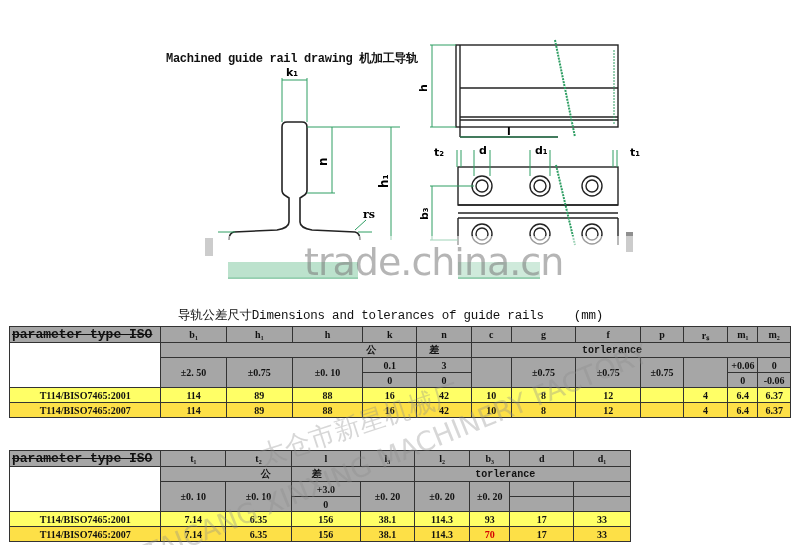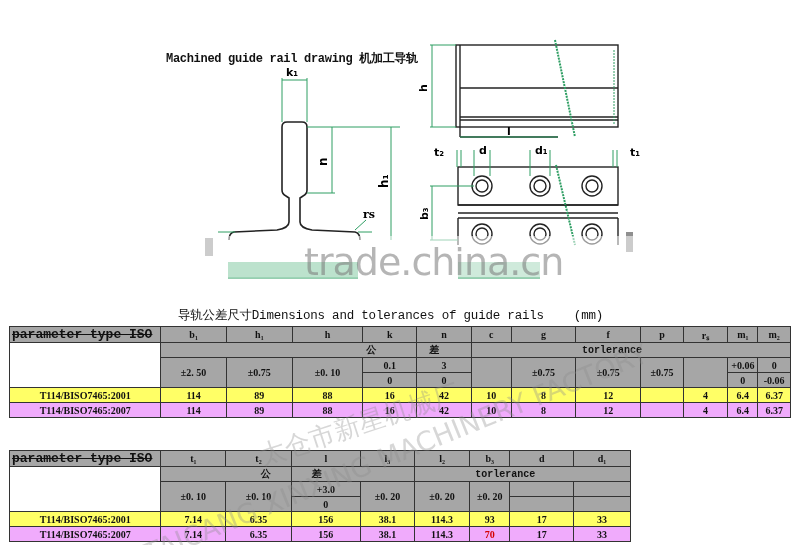--- a/index.html
+++ b/index.html
@@ -8,21 +8,21 @@
   .drawing { position: absolute; left: 0; top: 0; }
   .watermark-trade { position: absolute; left: 288px; top: 240px; font-family: "DejaVu Sans", sans-serif; font-size: 38px; color: rgba(120,120,120,0.55); letter-spacing: -1px; margin-left: 16px; }
   .subtitle { position: absolute; left: 178px; top: 307px; font-family: "Liberation Mono", monospace; font-weight: normal; font-size: 12.5px; letter-spacing: -0.2px; }
   .subtitle .unit { margin-left: 30px; }
   table.dt { position: absolute; border-collapse: collapse; font-family: "Liberation Serif", serif; font-weight: bold; font-size: 10px; }
   table.dt td { border: 1px solid #333; text-align: center; height: 15px; padding: 0 2px; white-space: nowrap; }
   .hd { background: #a6a6a6; }
   .gray { background: #a6a6a6; }
   .white { background: #fff; }
   .yel td { background: #ffff66; }
-  .wht td { background: #f0abfc; }
+  .wht td { background: #fde047; }
   .param { font-family: "Liberation Mono", monospace; font-size: 13px; text-decoration: line-through; text-align: center; padding-right: 8px !important; margin-left: 46px; }
   .red { color: #d40000; }
   .wm2 { position: absolute; font-family: "DejaVu Sans", sans-serif; color: rgba(140,140,140,0.35); transform-origin: left top; white-space: nowrap; pointer-events: none; }
 </style>
 </head>
 <body>
 
 <div class="title">Machined guide rail drawing 机加工导轨</div>
 
 <svg class="drawing" width="800" height="300" viewBox="0 0 800 300">

